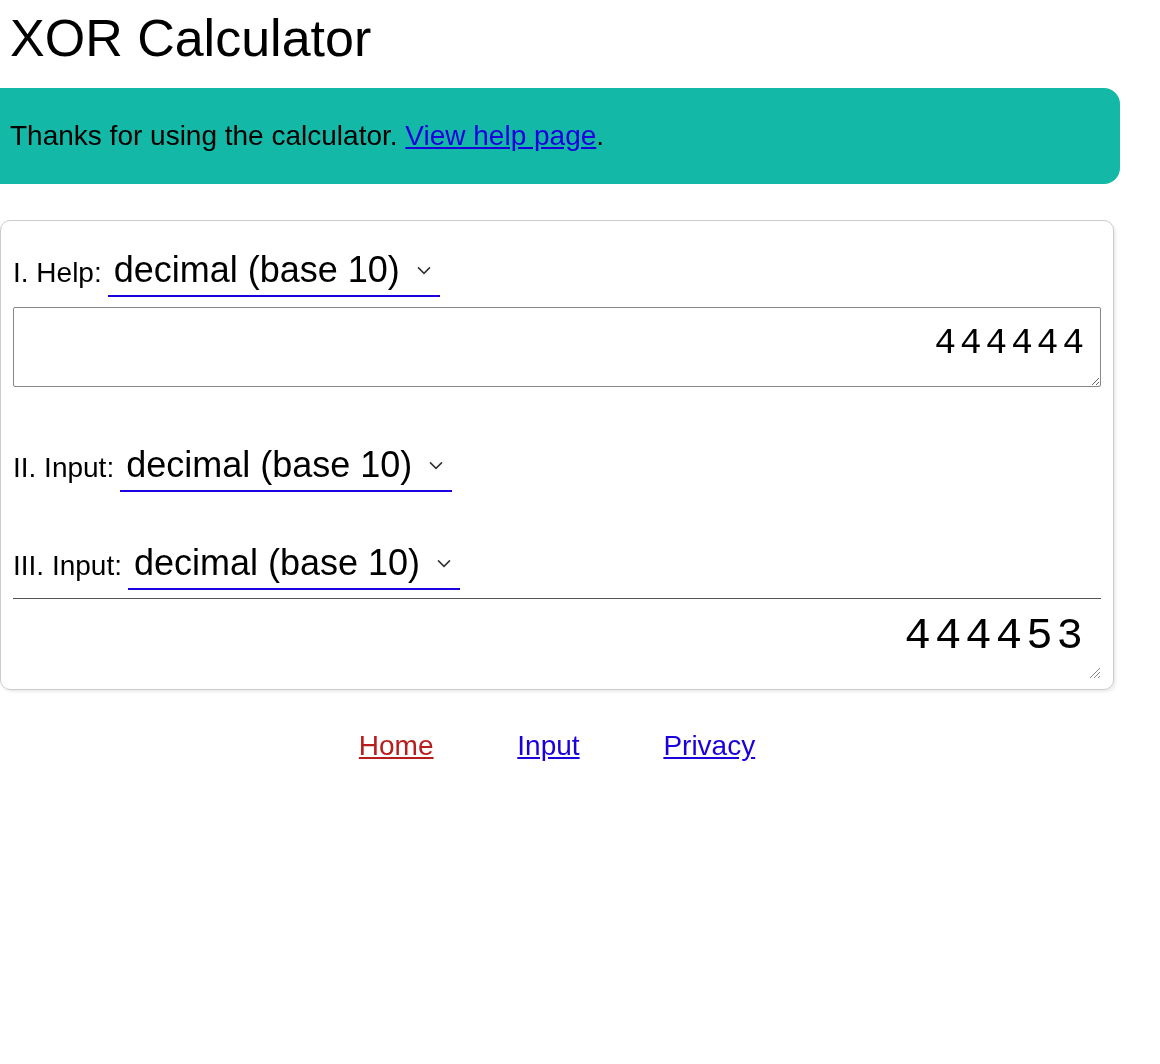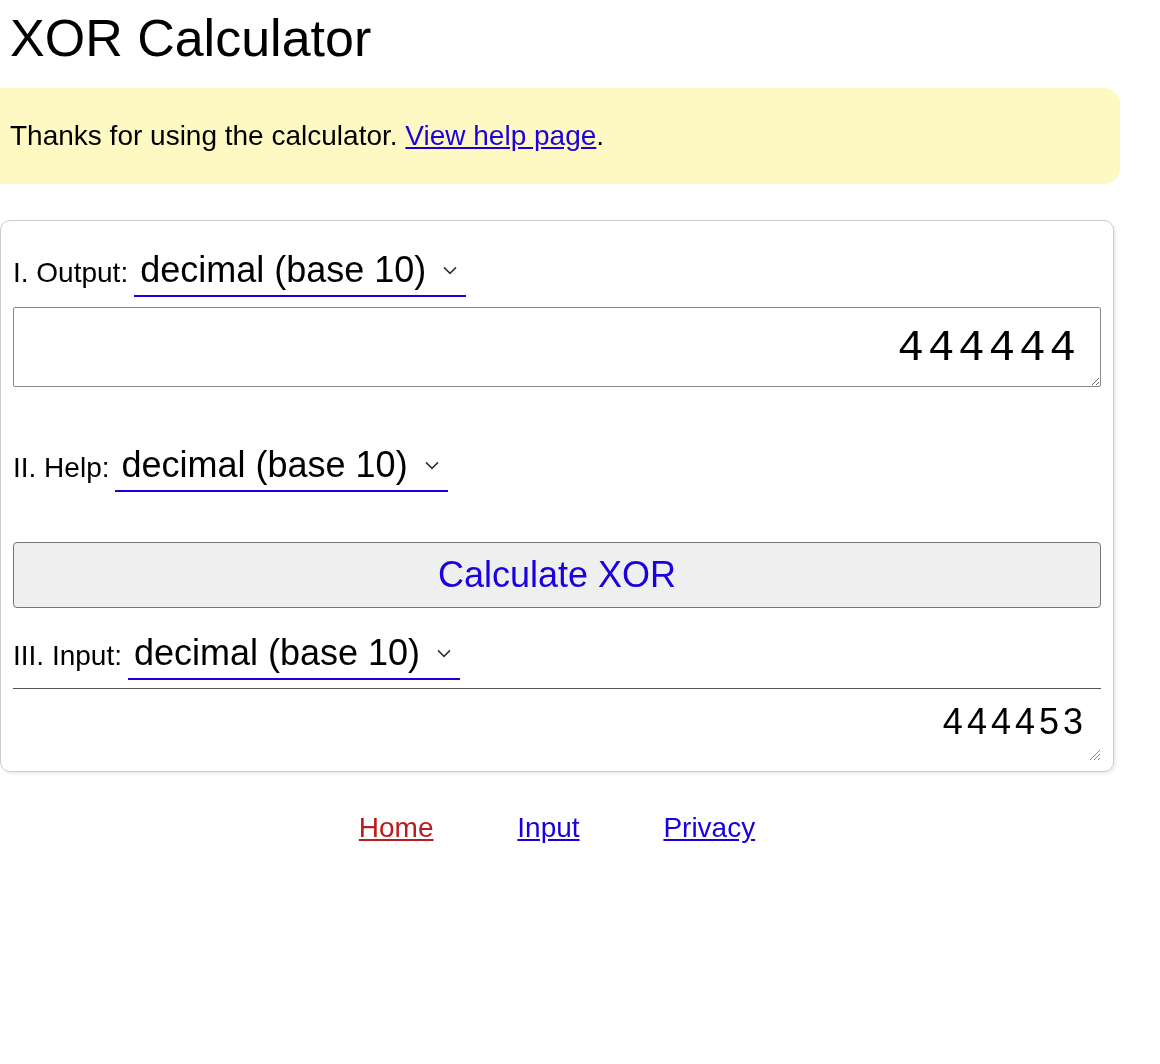--- a/index.html
+++ b/index.html
@@ -13,21 +13,21 @@
       color: #000;
       background: #fff;
       width: 1160px;
     }
     h1 {
       font-size: 52px;
       font-weight: 400;
       padding: 8px 10px 20px 10px;
     }
     .notice {
-      background: #fef9c3;
+      background: #14b8a6;
       border-radius: 0 16px 16px 0;
       padding: 32px 10px;
       margin-bottom: 36px;
       width: 1120px;
     }
     .notice a {
       color: #1a00dd;
       text-decoration: underline;
     }
     .panel {
@@ -69,24 +69,24 @@
       width: 16px;
       height: 16px;
       display: block;
     }
     textarea.num-input {
       width: 100%;
       height: 80px;
       border: 1px solid #888;
       border-radius: 2px;
       font-family: "Courier New", monospace;
-      font-size: 44px;
+      font-size: 36px;
       letter-spacing: 4px;
       text-align: right;
-      padding: 16px 20px;
+      padding: 16px 12px;
       resize: both;
       line-height: 1.1;
       overflow: hidden;
     }
     .section {
       margin-bottom: 50px;
     }
     .section:last-child {
       margin-bottom: 0;
     }
@@ -108,22 +108,22 @@
       border-bottom: 1px solid #555;
       padding-bottom: 8px;
       margin-bottom: 12px;
     }
     .output-value-wrap {
       position: relative;
       text-align: right;
       padding-right: 14px;
     }
     .output-value {
-      font-family: Liberation Sans, sans-serif;
-      font-size: 36px;
+      font-family: Liberation Mono, monospace;
+      font-size: 44px;
       letter-spacing: 4px;
     }
     .resize-handle {
       position: absolute;
       right: 0;
       bottom: -18px;
       width: 14px;
       height: 14px;
     }
     .resize-handle svg {
@@ -153,48 +153,47 @@
 
 <div class="notice">
   <span>Thanks for using the calculator. </span>
   <a href="#">View help page</a><span>.</span>
 </div>
 
 <div class="panel">
 
   <div class="section">
     <div class="row-label">
-      <span class="label-text">I. Output:</span>
+      <span class="label-text">I. Help:</span>
       <span class="select-wrap">
         <span class="sel-value">decimal (base 10)</span>
         <span class="chev">
           <svg viewBox="0 0 16 16">
               <path d="M2 5 L8 11 L14 5" fill="none" stroke="#333" stroke-width="1.5"></path>
             </svg>
         </span>
       </span>
     </div>
     <textarea class="num-input" style="">444444</textarea>
   </div>
 
   <div class="section">
     <div class="row-label">
-      <span class="label-text">II. Help:</span>
+      <span class="label-text">II. Input:</span>
       <span class="select-wrap">
         <span class="sel-value">decimal (base 10)</span>
         <span class="chev">
           <svg viewBox="0 0 16 16">
               <path d="M2 5 L8 11 L14 5" fill="none" stroke="#333" stroke-width="1.5"></path>
             </svg>
         </span>
       </span>
     </div>
   </div>
 
-  <button class="calc-btn">Calculate XOR</button>
 
   <div>
     <div class="output-label">
       <span class="label-text">III. Input:</span>
       <span class="select-wrap">
         <span class="sel-value">decimal (base 10)</span>
         <span class="chev">
           <svg viewBox="0 0 16 16">
               <path d="M2 5 L8 11 L14 5" fill="none" stroke="#333" stroke-width="1.5"></path>
             </svg>

